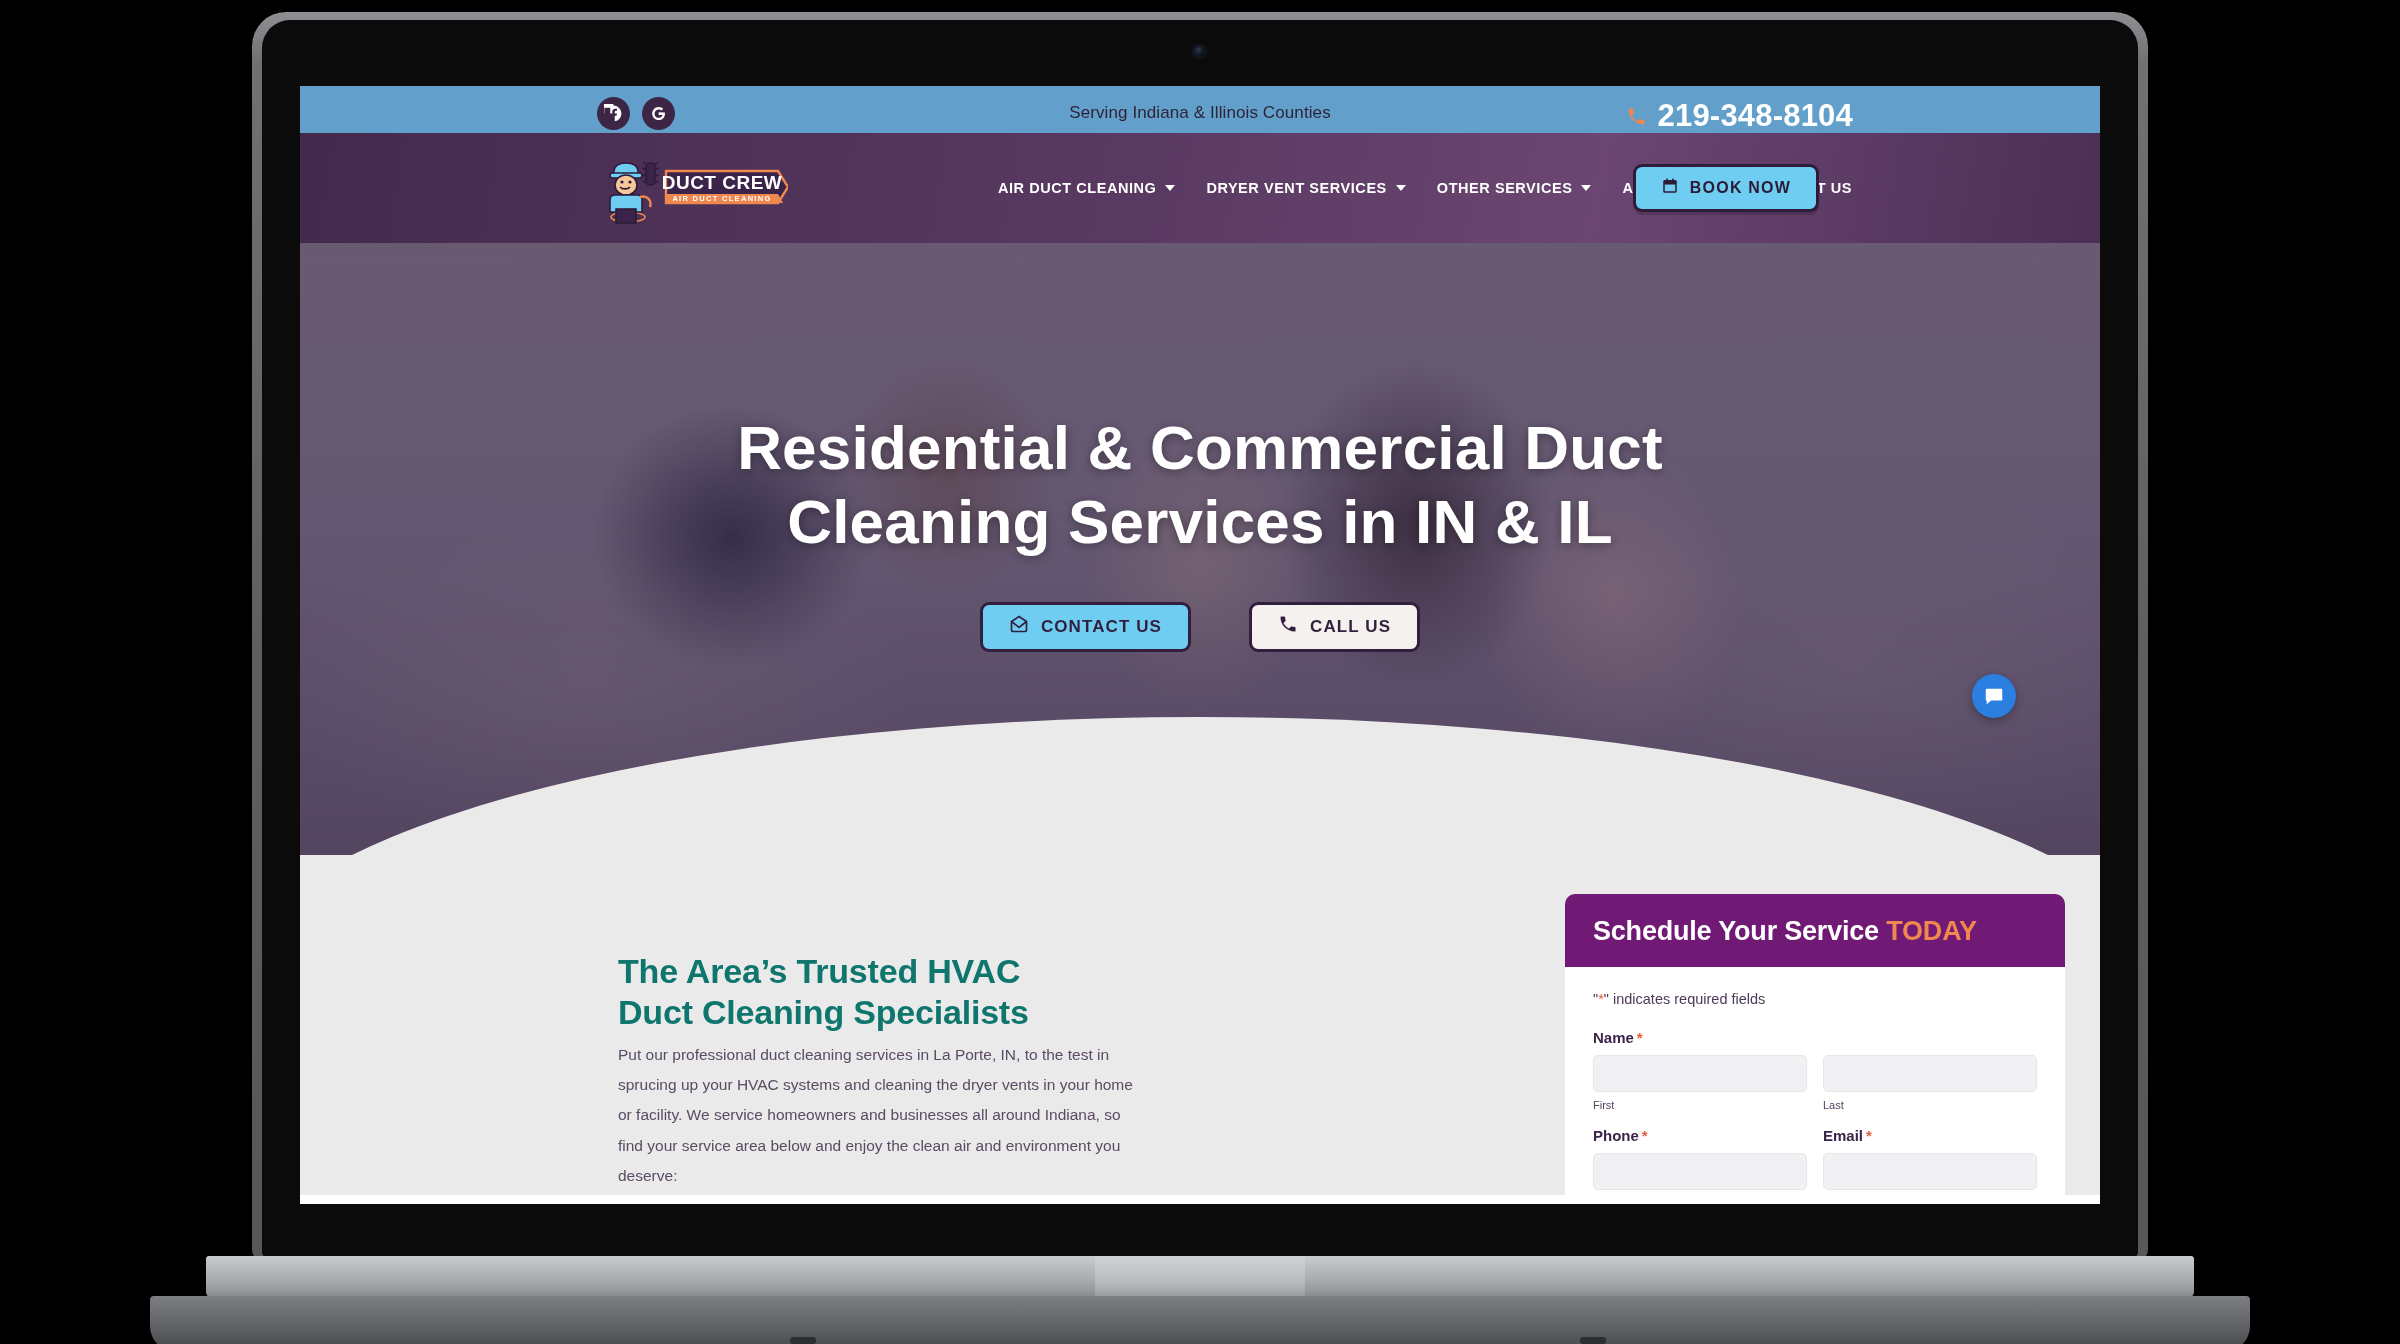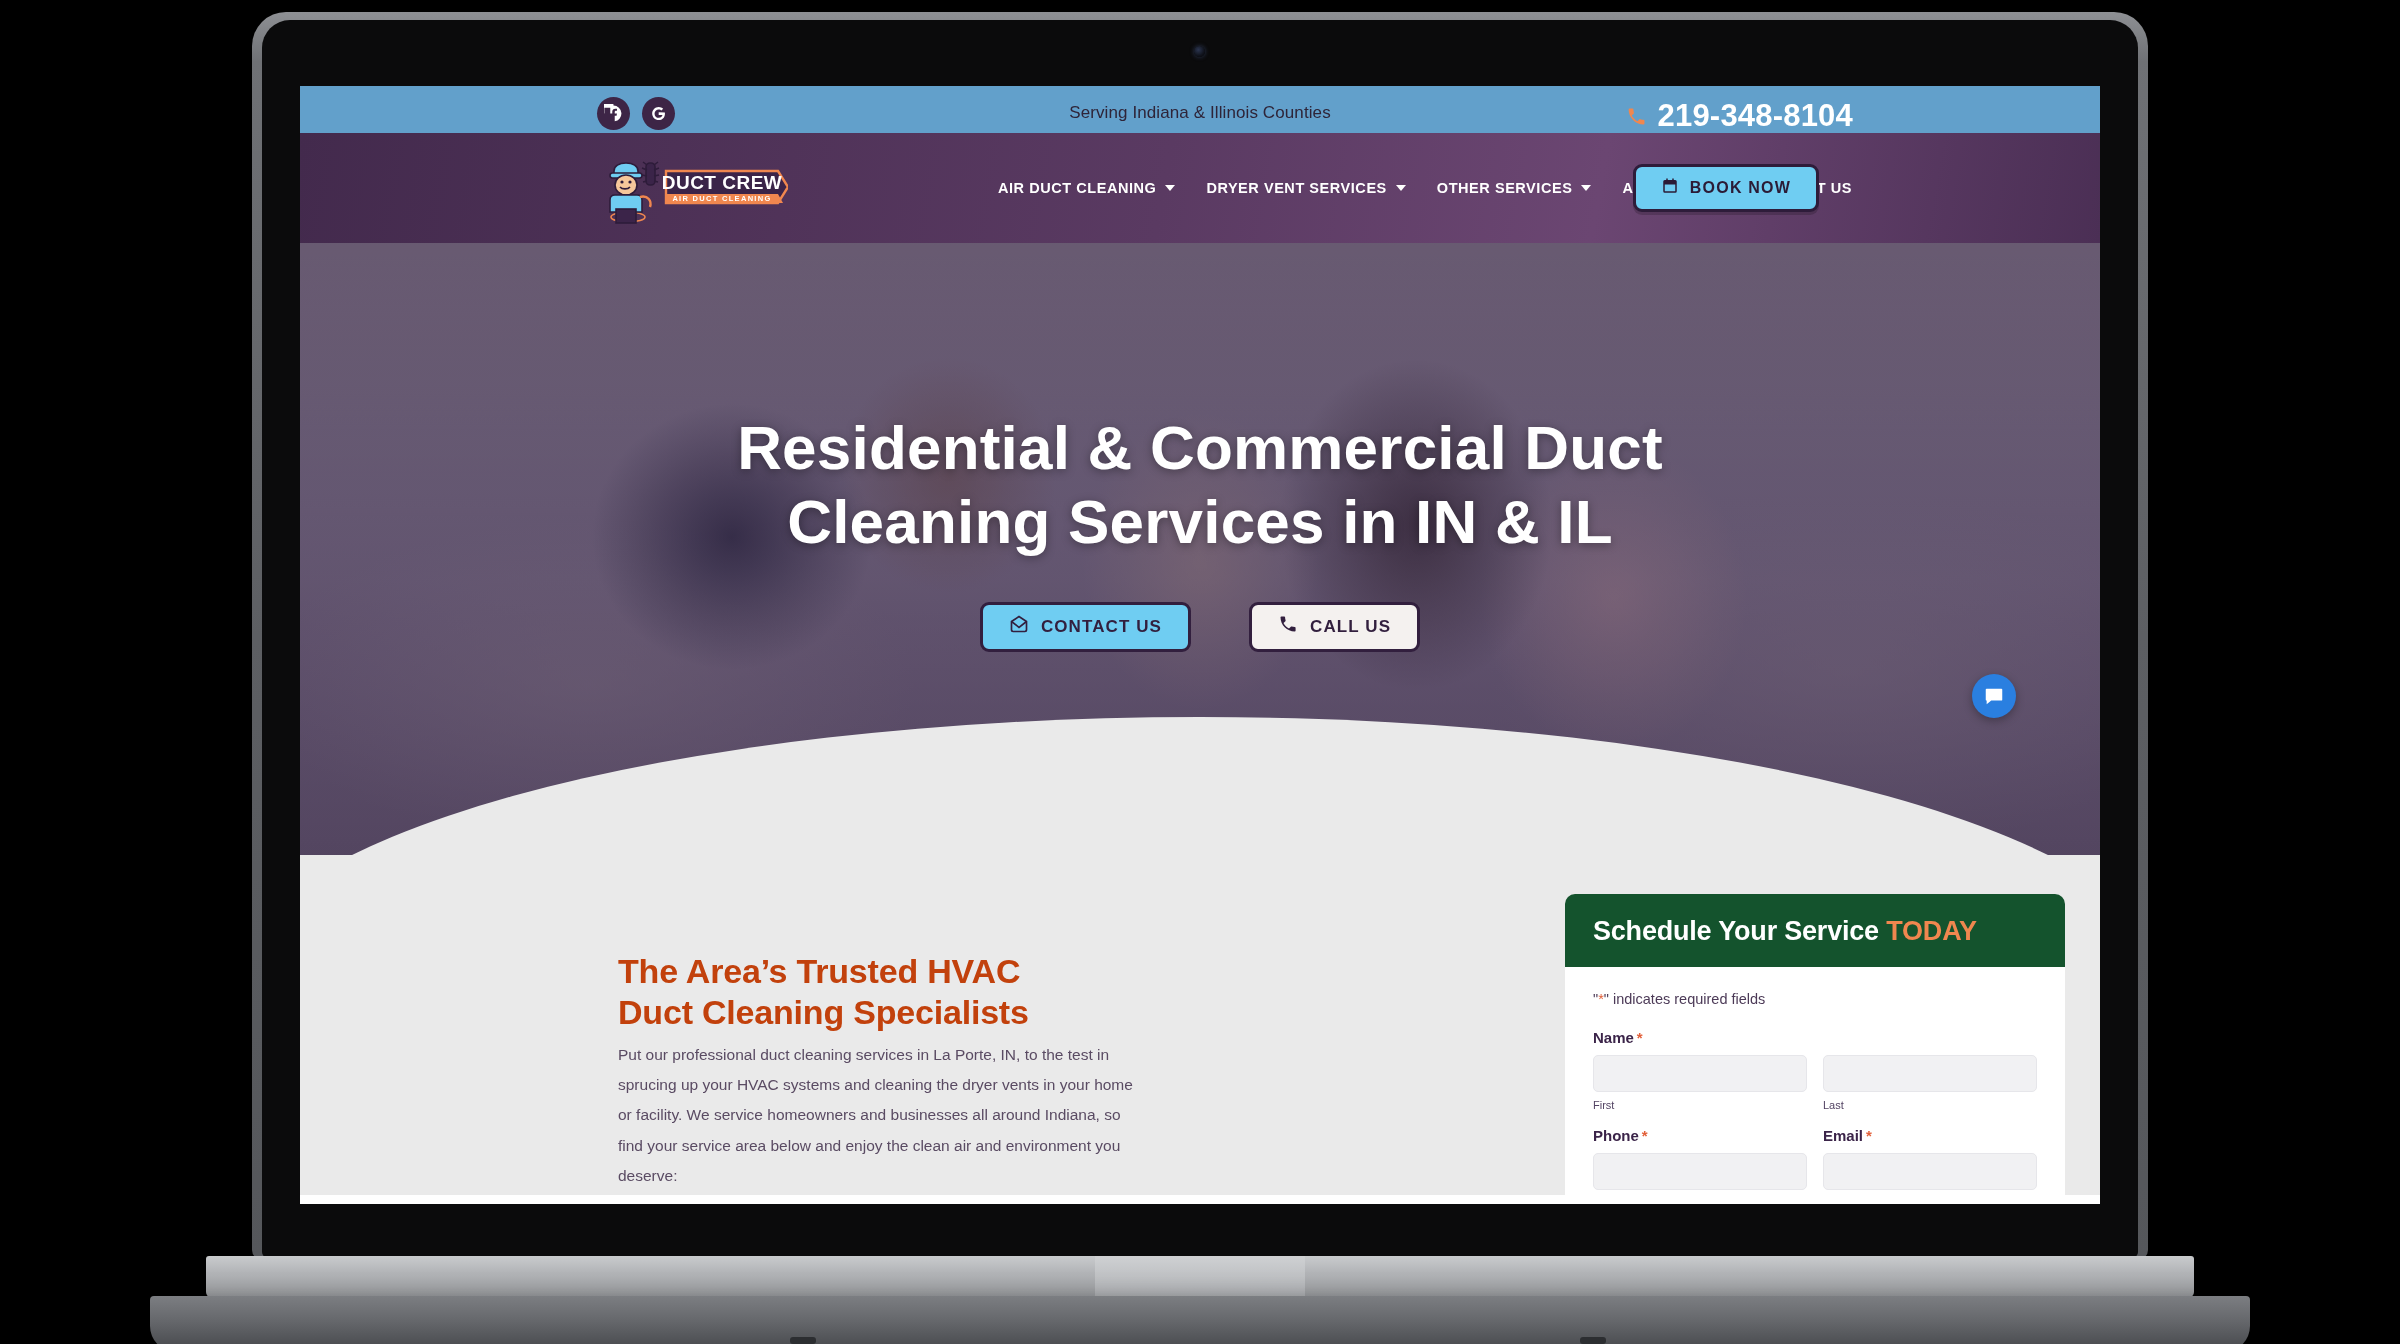--- a/index.html
+++ b/index.html
@@ -255,42 +255,42 @@
     position: relative;
     background: #eaeaea;
     height: 340px;
   }
   #content-text {
     position: absolute;
     left: 318px; top: 96px;
     width: 520px;
   }
   #section-title {
-    color: #c2410c;
+    color: #0f766e;
     font-size: 34px;
     line-height: 1.22;
     font-weight: 800;
     letter-spacing: -.2px;
   }
   #section-paragraph {
     margin-top: 6px;
     color: #5a4b63;
     font-size: 15.5px;
     line-height: 1.95;
   }
 
   
   #form-card {
     position: absolute;
     left: 1265px; top: 808px;
     width: 500px;
     z-index: 20;
   }
   #form-header {
-    background: #14532d;
+    background: #701a75;
     border-radius: 10px 10px 0 0;
     padding: 22px 28px 20px 28px;
   }
   #form-header-title {
     color: #ffffff;
     font-size: 27px;
     font-weight: 800;
     letter-spacing: -.2px;
   }
   #form-header-title .accent { color: #f0874f; }

